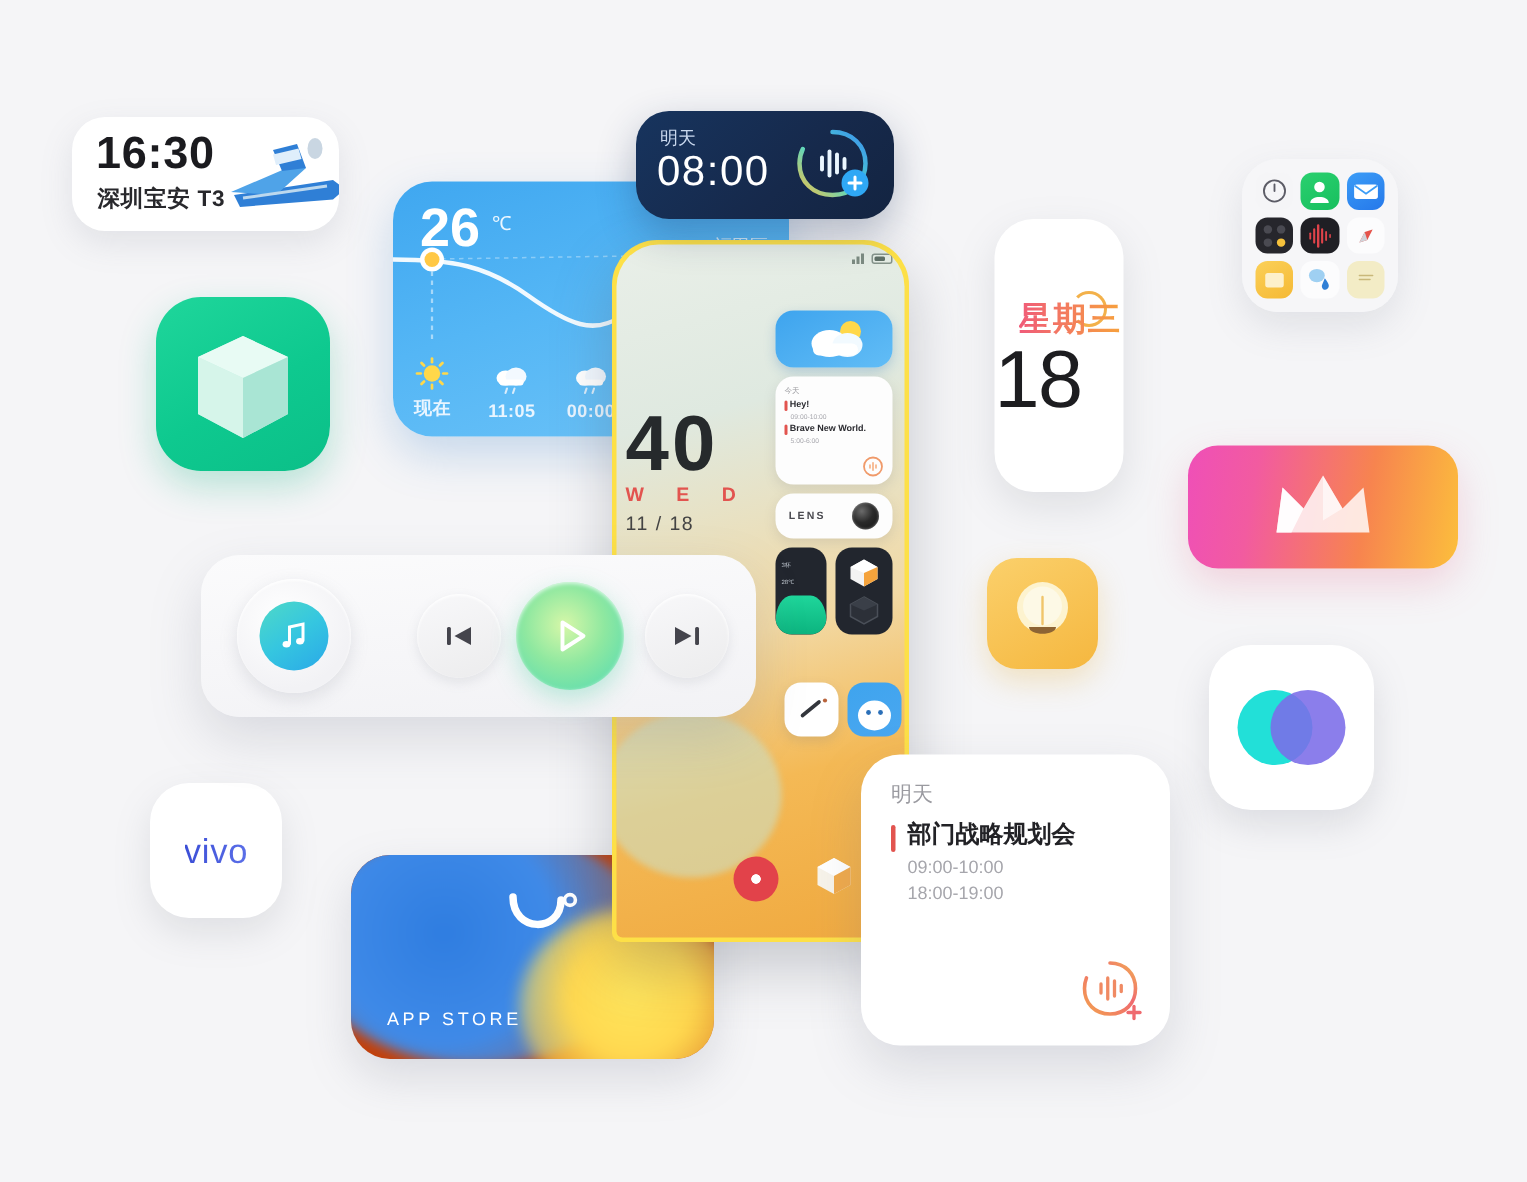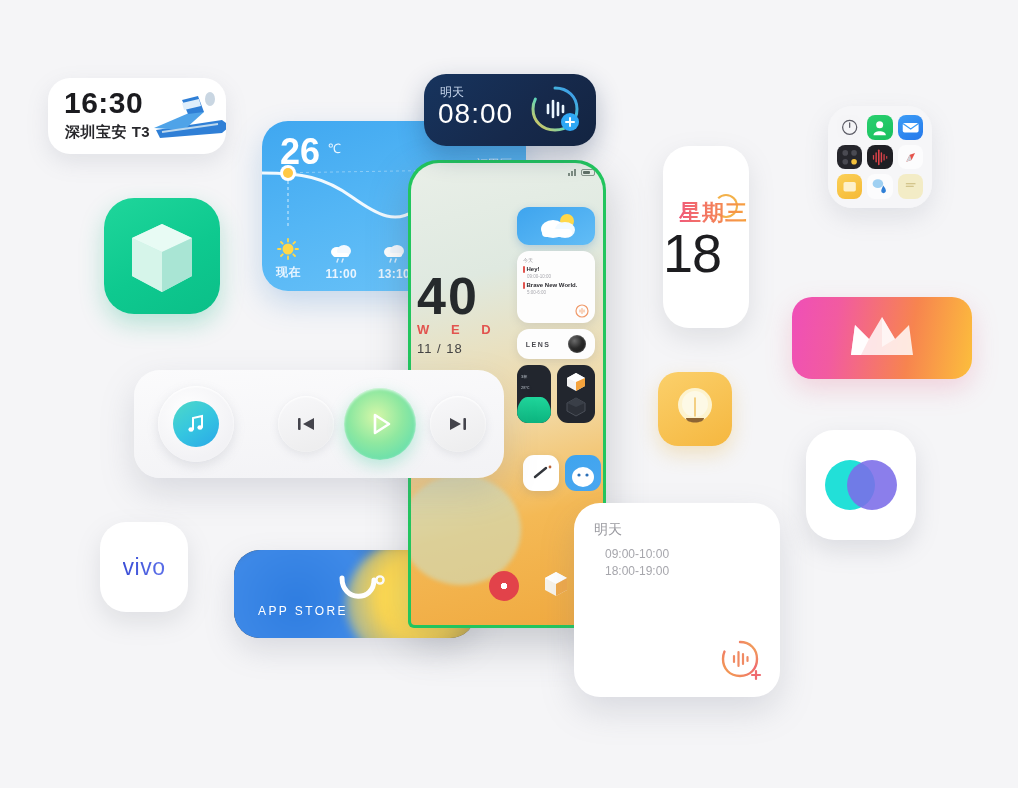--- a/index.html
+++ b/index.html
@@ -85,21 +85,21 @@
   }
   #alarm .atime {
     position: absolute; left: 14px; top: 24px;
     font-size: 28px; font-weight: 300; color: #fff; letter-spacing: 1px;
   }
 
   
   #phone {
     left: 408px; top: 160px; width: 198px; height: 468px;
     border-radius: 30px 30px 6px 6px;
-    background: #22c55e;
+    background: #fde047;
     padding: 3px;
     box-shadow: 0 16px 40px rgba(90,95,110,.3);
     z-index: 3;
   }
   #screen {
     width: 100%; height: 100%;
     border-radius: 28px 28px 4px 4px;
     overflow: hidden; position: relative;
     background: linear-gradient(165deg,#e9efe8 0%,#dfe9e0 25%,#f2d9a4 55%,#f4b955 75%,#f0a93f 100%);
   }
@@ -294,23 +294,23 @@
     display: flex; align-items: center; justify-content: center;
   }
   #vivo .vt {
     font-size: 23px; font-weight: 500; letter-spacing: .5px;
     background: linear-gradient(90deg,#3b4ed6,#5b6fe8);
     -webkit-background-clip: text; background-clip: text; color: transparent;
   }
 
   
   #appstore {
-    left: 234px; top: 550px; width: 242px; height: 88px;
+    left: 234px; top: 570px; width: 242px; height: 136px;
     border-radius: 26px; overflow: hidden;
-    background: #404040;
+    background: #c2410c;
     box-shadow: 0 12px 30px rgba(120,125,140,.22);
   }
   #appstore .g1 {
     position: absolute; left: -30px; top: -20px; width: 230px; height: 160px;
     border-radius: 50%;
     background: radial-gradient(circle at 40% 45%, #2f7de0 0%, #3f8ae8 45%, rgba(90,170,235,.2) 100%);
     filter: blur(4px);
   }
   #appstore .g2 {
     position: absolute; right: -20px; bottom: -30px; width: 150px; height: 130px;
@@ -399,33 +399,33 @@
       <div class="wcell">
         <div class="ic">
           <svg viewBox="0 0 26 22" width="26" height="22">
           <ellipse cx="9" cy="11" rx="6" ry="5" fill="#fff"></ellipse>
               <ellipse cx="16" cy="10" rx="7" ry="6" fill="#f3f9ff"></ellipse>
           <rect x="5" y="12" width="16" height="4" rx="2" fill="#fff"></rect>
           <line x1="10" y1="18" x2="9" y2="21" stroke="#d9ecfb" stroke-width="1.4" stroke-linecap="round"></line>
           <line x1="15" y1="18" x2="14" y2="21" stroke="#d9ecfb" stroke-width="1.4" stroke-linecap="round"></line>
             </svg>
         </div>
-        <div class="lbl">11:00</div>
+        <div class="lbl">11:05</div>
       </div>
       <div class="wcell">
         <div class="ic">
           <svg viewBox="0 0 26 22" width="26" height="22">
           <ellipse cx="9" cy="11" rx="6" ry="5" fill="#fff"></ellipse>
               <ellipse cx="16" cy="10" rx="7" ry="6" fill="#f3f9ff"></ellipse>
           <rect x="5" y="12" width="16" height="4" rx="2" fill="#fff"></rect>
           <line x1="10" y1="18" x2="9" y2="21" stroke="#d9ecfb" stroke-width="1.4" stroke-linecap="round"></line>
           <line x1="15" y1="18" x2="14" y2="21" stroke="#d9ecfb" stroke-width="1.4" stroke-linecap="round"></line>
             </svg>
         </div>
-        <div class="lbl">13:10</div>
+        <div class="lbl">00:00</div>
       </div>
       <div class="wcell">
         <div class="ic">
           <svg viewBox="0 0 26 22" width="26" height="22">
           <circle cx="17" cy="7" r="4.5" fill="#ffd84a"></circle>
           <ellipse cx="10" cy="12" rx="6.5" ry="5.5" fill="#fff"></ellipse>
               <ellipse cx="16" cy="13" rx="6" ry="5" fill="#f4faff"></ellipse>
           <rect x="5" y="13" width="16" height="4.5" rx="2.2" fill="#fff"></rect>
             </svg>
         </div>
@@ -705,20 +705,24 @@
     <div class="g2"></div>
     <svg width="66" height="56" viewBox="0 0 66 56" style="position:absolute;left:96px;top:22px">
       <path d="M12 6 C12 30, 44 30, 44 8" stroke="#ffffff" stroke-width="5" fill="none" stroke-linecap="round"></path>
       <circle cx="50" cy="8" r="3.6" fill="none" stroke="#ffffff" stroke-width="2.4"></circle>
     </svg>
     <div class="lbl">APP  STORE</div>
   </div>
 
   <div class="card" id="schedule">
     <div class="hd">明天</div>
+    <div class="ev">
+      <div class="bar" style="background:#e2544f"></div>
+      <div class="ttl">部门战略规划会</div>
+    </div>
     <div class="tm">09:00-10:00</div>
     <div class="tm">18:00-19:00</div>
     <svg class="jv" viewBox="0 0 48 48">
       <defs>
         <linearGradient id="jg2" x1="0" y1="1" x2="1" y2="0">
           <stop offset="0%" stop-color="#f3a24f"></stop>
             <stop offset="60%" stop-color="#ef6a6f"></stop>
           <stop offset="100%" stop-color="#f2b052"></stop>
         </linearGradient>
       </defs>

